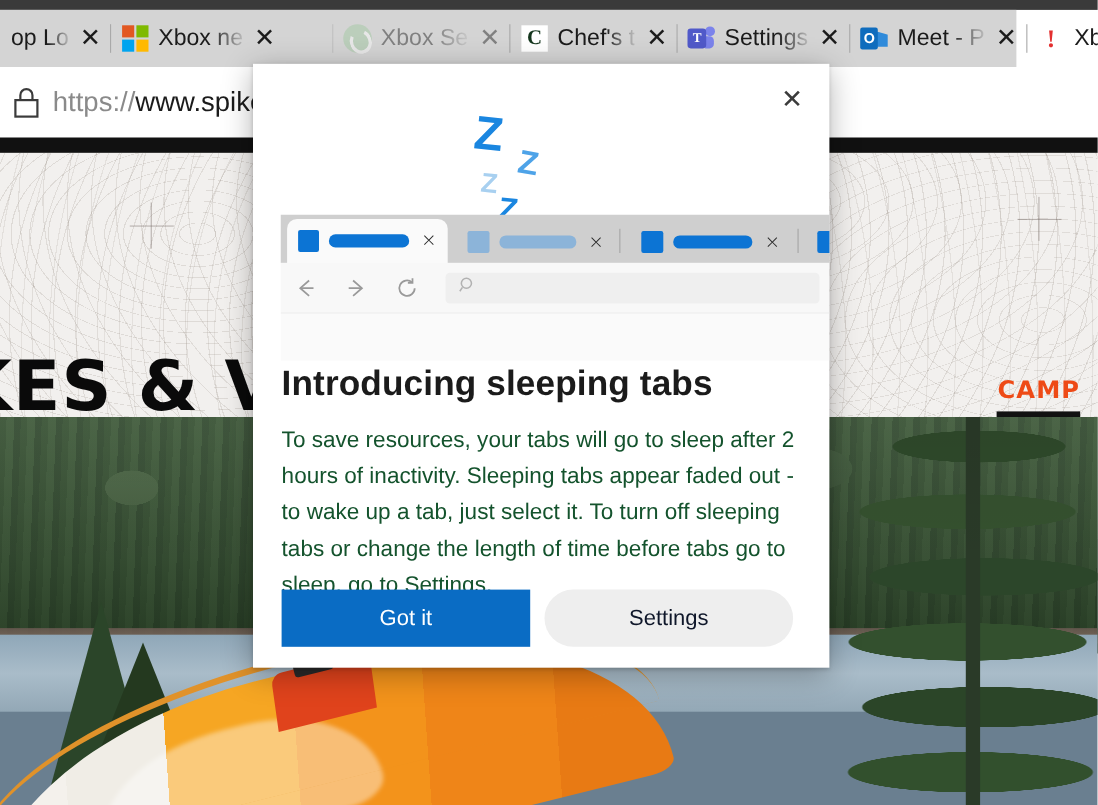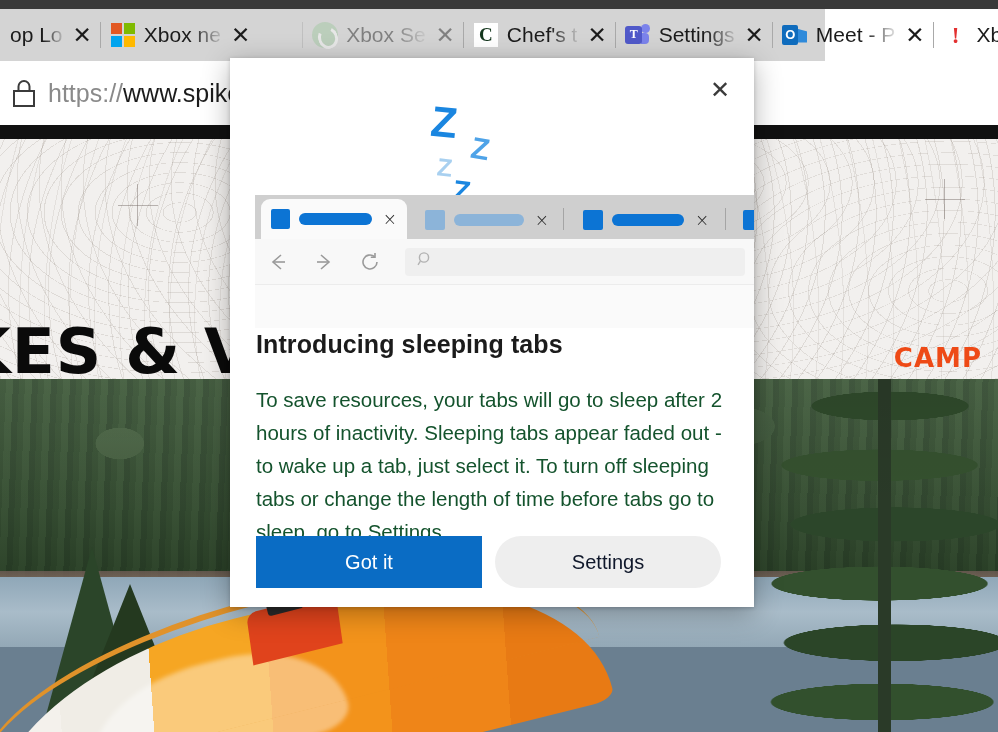--- a/index.html
+++ b/index.html
@@ -11,21 +11,21 @@
     background: #ffffff;
   }
   #root { position: relative; width: 998px; height: 732px; overflow: hidden; }
 
   
   .chrome-topstrip {
     position: absolute; left: 0; top: 0; width: 998px; height: 9px;
     background: #3a3a3a;
   }
   .tabstrip {
-    position: absolute; left: 0; top: 9px; width: 825px; height: 52px;
+    position: absolute; left: 0; top: 9px; width: 924px; height: 52px;
     background: #d4d4d4;
     display: flex; align-items: flex-start;
   }
   .tab {
     height: 52px; display: flex; align-items: center;
     padding: 0 8px 0 10px; gap: 8px;
     position: relative; flex: 0 0 auto;
     font-size: 21px; color: #1b1b1b; white-space: nowrap;
   }
   .tab + .tab::before {
@@ -161,21 +161,21 @@
   .hero-sub {
     position: absolute; left: -32px; top: 244px;
     font-size: 38px; font-weight: bold; letter-spacing: 1.5px;
     color: #eb4a17; font-family: "DejaVu Sans", sans-serif;
     white-space: nowrap;
   }
   .nav-camp {
     position: absolute; right: 16px; top: 204px; text-align: center;
   }
   .nav-camp .lbl {
-    font-size: 26px; font-weight: bold; letter-spacing: 1px;
+    font-size: 22px; font-weight: bold; letter-spacing: 1px;
     color: #ee4a16; font-family: "DejaVu Sans", sans-serif; text-align: right;
   }
   .nav-camp .rule {
     margin-top: 6px; height: 6px; background: #111; width: 76px;
   }
 
   
   .photo {
     position: absolute; left: 0; top: 240px; width: 998px; height: 353px;
     overflow: hidden;
@@ -333,21 +333,21 @@
     margin-left: 12px; width: 340px; height: 28px; background: #efefef;
     border-radius: 4px; display: flex; align-items: center; padding-left: 12px;
   }
   .mock-content {
     position: absolute; left: 0; top: 89px; width: 499px; height: 44px;
     background: #fafafa; border-top: 1px solid #ececec;
   }
 
   .dlg-heading {
     position: absolute; left: 26px; top: 272px; width: 470px;
-    font-size: 25px; font-weight: bold; color: #1b1b1b; letter-spacing: .1px;
+    font-size: 32px; font-weight: bold; color: #1b1b1b; letter-spacing: .1px;
   }
   .dlg-body {
     position: absolute; left: 26px; top: 325px; width: 474px;
     font-size: 20.5px; line-height: 33px; color: #14532d;
   }
   .dlg-actions {
     position: absolute; left: 26px; top: 478px; display: flex; gap: 13px;
   }
   .btn {
     width: 226px; height: 52px; border: none; cursor: pointer;

